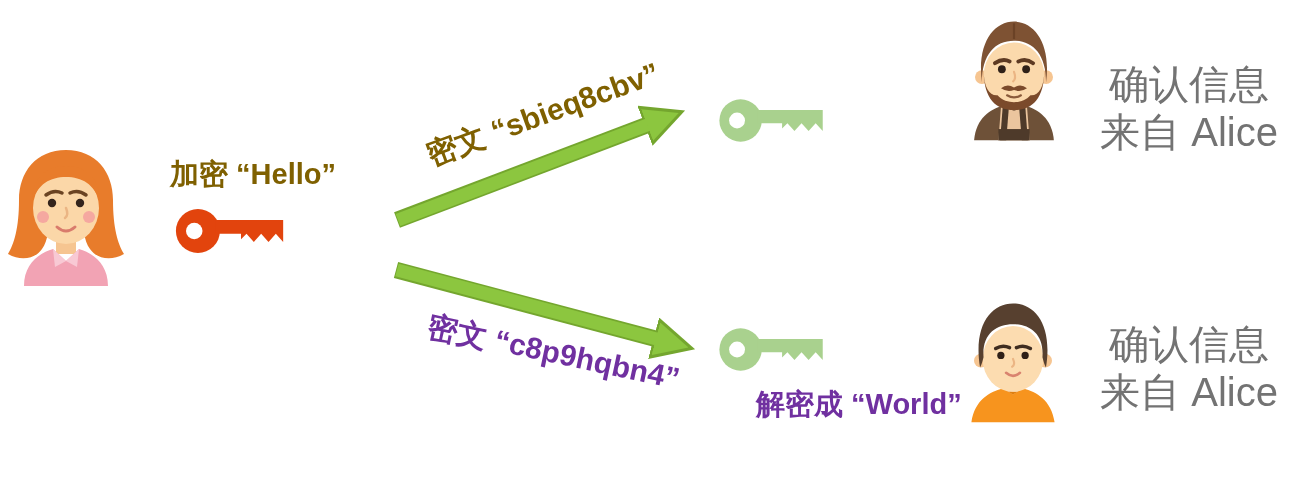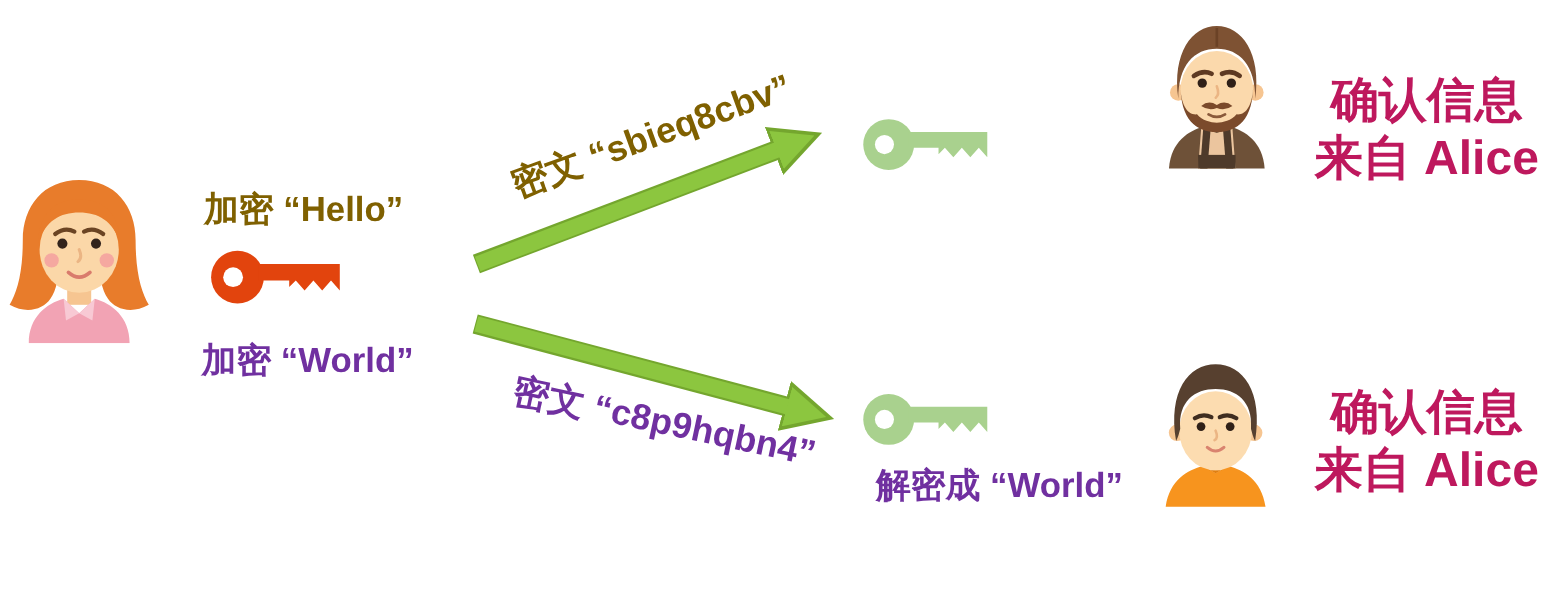--- a/index.html
+++ b/index.html
@@ -22,23 +22,23 @@
   .key-red{left:175px;top:203px;width:110px;height:56px;color:#E2440D;}
   .key-green-top{left:718px;top:94px;width:107px;height:53px;color:#A9D18E;}
   .key-green-bottom{left:718px;top:323px;width:107px;height:53px;color:#A9D18E;}
 
   .arrow-layer{position:absolute;left:0;top:0;width:1304px;height:497px;pointer-events:none;}
 
   .ciphertext-top{left:428px;top:138px;font-size:30px;transform:rotate(-20deg);transform-origin:0 50%;height:36px;line-height:36px;}
   .ciphertext-bottom{left:428px;top:308px;font-size:30px;transform:rotate(12deg);transform-origin:0 50%;height:36px;line-height:36px;}
 
   .decrypt-top{left:726px;top:42px;font-size:29px;}
-  .decrypt-bottom{left:730px;top:385px;font-size:29px;text-align:right;}
+  .decrypt-bottom{left:756px;top:385px;font-size:29px;text-align:right;}
 
-  .confirm{position:absolute;width:230px;text-align:center;font-size:40px;line-height:48px;color:#be185d;font-weight:bold;}
+  .confirm{position:absolute;width:230px;text-align:center;font-size:40px;line-height:48px;color:#737373;font-weight:normal;}
   .confirm-top{left:1074px;top:60px;}
   .confirm-bottom{left:1074px;top:320px;}
 </style>
 </head>
 <body>
 
 <div class="canvas">
 
   <svg class="alice-avatar" viewBox="0 0 120 140">
     <rect x="50" y="90" width="20" height="18" fill="#F6C591"></rect>
@@ -52,21 +52,20 @@
     <path d="M64 47 q8 -4 16 2" stroke="#6B4423" stroke-width="3.5" fill="none" stroke-linecap="round"></path>
     <circle cx="46" cy="57" r="4.2" fill="#33241C"></circle>
     <circle cx="74" cy="57" r="4.2" fill="#33241C"></circle>
     <circle cx="37" cy="71" r="6" fill="#F5A8A0"></circle>
     <circle cx="83" cy="71" r="6" fill="#F5A8A0"></circle>
     <path d="M60 62 q3 7 -1 10" stroke="#EBB584" stroke-width="2.5" fill="none" stroke-linecap="round"></path>
     <path d="M51 81 q9 8 18 0" stroke="#D97B6C" stroke-width="3" fill="none" stroke-linecap="round"></path>
   </svg>
 
   <div class="t olive encrypt-hello">加密 “Hello”</div>
-  <div class="t purple encrypt-world">加密 “World”</div>
 
   <svg class="key key-red" viewBox="0 0 120 60">
     <circle cx="25" cy="30" r="24" fill="currentColor"></circle>
     <path fill="currentColor" d="M44 18 H118 V42 L110 33 L102 42 L94 33 L86 42 L78 33 L72 39 V33 H44 Z"></path>
     <circle cx="21" cy="30" r="9" fill="#ffffff"></circle>
   </svg>
 
   <svg class="arrow-layer" viewBox="0 0 1304 497">
     <defs>
       <marker id="headMain" viewBox="0 0 10 10" refX="2.5" refY="5" markerWidth="2.6" markerHeight="2.6" orient="auto">

